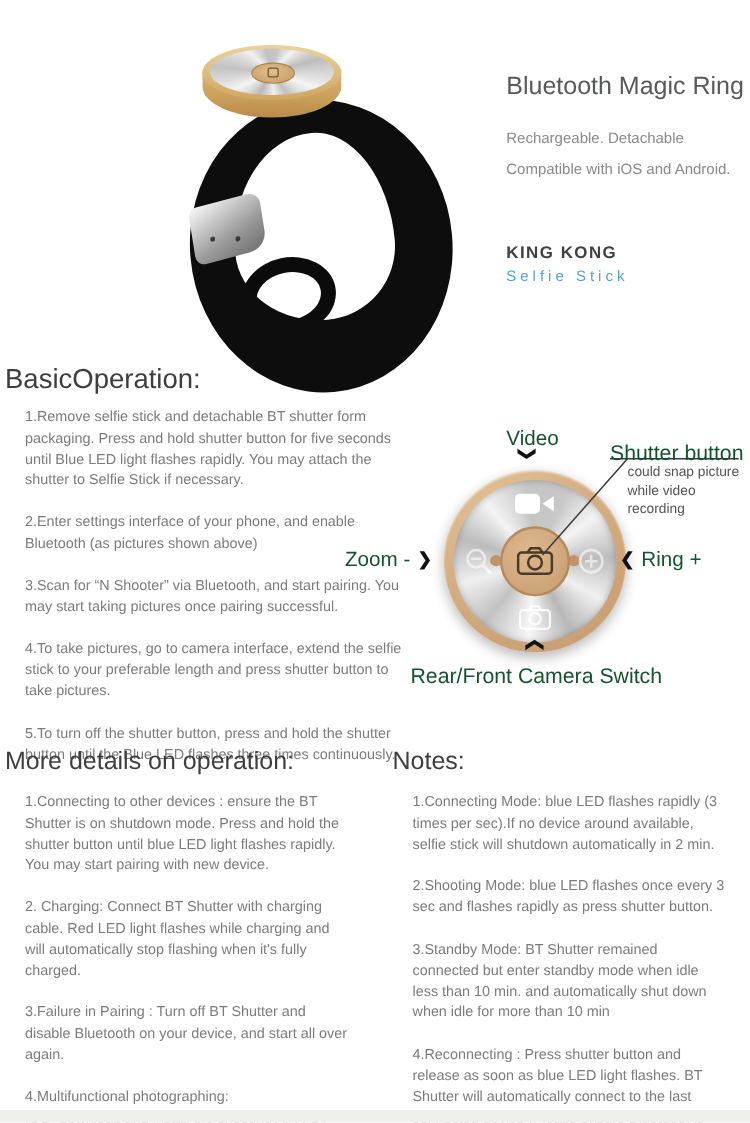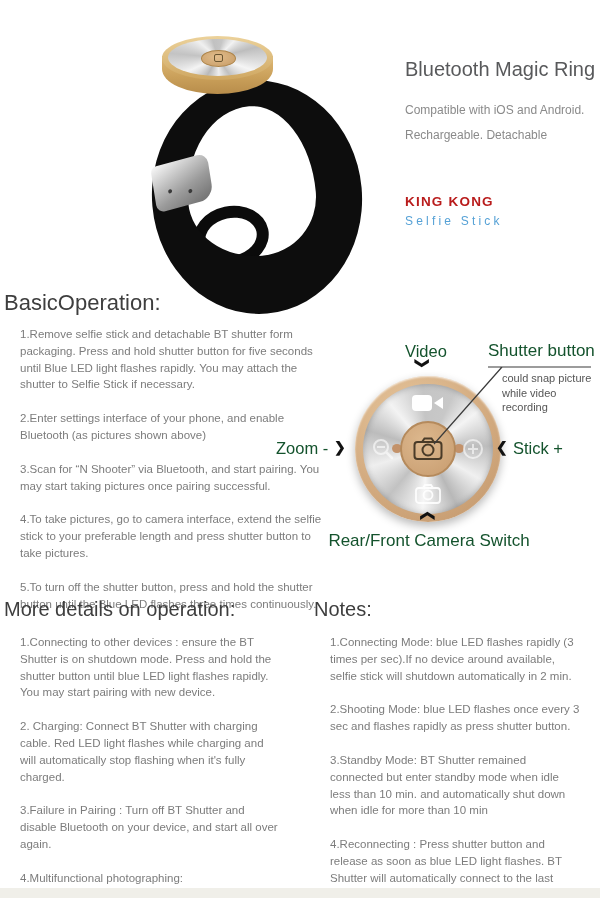--- a/index.html
+++ b/index.html
@@ -4,21 +4,21 @@
 <style>
   html,body{margin:0;padding:0;background:#fff;}
   .page{position:relative;width:600px;height:898px;background:#ffffff;overflow:hidden;
         font-family:"Liberation Sans",sans-serif;}
 
   
   .hero-info{position:absolute;left:405px;top:58px;width:195px;}
   .title{font-size:20px;font-weight:400;color:#58595b;white-space:nowrap;margin:0;}
   .subtitle{margin-top:17px;font-size:12px;line-height:25px;color:#8a8a8a;}
   .brand{margin-top:46px;}
-  .brand-name{font-size:13.5px;font-weight:700;color:#b91c1c;letter-spacing:1.2px;}
+  .brand-name{font-size:13.5px;font-weight:700;color:#404040;letter-spacing:1.2px;}
   .brand-sub{font-size:12px;color:#55a1d6;letter-spacing:3.2px;margin-top:5px;}
 
   
   .photo{position:absolute;left:95px;top:8px;width:255px;height:255px;}
   .strap{position:absolute;left:57px;top:72px;width:128px;height:150px;
          border-style:solid;border-color:#0d0d0d;border-width:26px 46px 58px 36px;
          border-radius:50%;transform:rotate(-5deg);z-index:1;}
   .loop{position:absolute;left:98px;top:198px;width:52px;height:38px;
         border:12px solid #0b0b0b;border-radius:50%;transform:rotate(-12deg);z-index:0;}
   .buckle{position:absolute;left:58px;top:152px;width:58px;height:46px;z-index:3;
@@ -43,21 +43,21 @@
   
   .basic{position:absolute;left:4px;top:290px;width:334px;}
   .basic h2{font-size:22px;margin:0 0 10px;color:#3e3e3e;font-weight:400;}
   .para{font-size:11.5px;line-height:16.8px;color:#7c7c7c;margin:0 16px 17px;white-space:pre-line;}
 
   
   .diagram{position:absolute;left:270px;top:340px;width:330px;height:232px;}
   .pointer-lines{position:absolute;left:0;top:0;}
   .lbl{position:absolute;color:#14532d;}
   .lbl-video{left:135px;top:2px;font-size:16.5px;}
-  .lbl-shutter{left:218px;top:1px;font-size:17px;}
+  .lbl-shutter{left:218px;top:13px;font-size:17px;}
   .lbl-note{left:232px;top:31px;width:100px;font-size:11px;line-height:14.5px;color:#555;}
   .lbl-zoomminus{left:6px;top:99px;font-size:16.5px;}
   .lbl-zoomplus{left:243px;top:99px;font-size:16.5px;}
   .lbl-switch{left:0;top:191px;width:318px;text-align:center;font-size:17px;}
   .chev{position:absolute;font-size:14px;font-weight:700;color:#111;}
   .chev-down{left:147px;top:15px;transform:rotate(90deg);}
   .chev-right{left:64px;top:99px;}
   .chev-left{left:226px;top:99px;}
   .chev-up{left:150px;top:168px;transform:rotate(-90deg);}
 
@@ -104,22 +104,22 @@
     <div class="head-side"></div>
     <div class="head-top">
       <div class="head-face"></div>
       <div class="head-center"></div>
     </div>
   </div>
 
   <div class="hero-info">
     <h1 class="title">Bluetooth Magic Ring</h1>
     <div class="subtitle">
+      <div>Rechargeable. Detachable</div>
       <div>Compatible with iOS and Android.</div>
-      <div>Rechargeable. Detachable</div>
     </div>
     <div class="brand">
       <div class="brand-name">KING KONG</div>
       <div class="brand-sub">Selfie Stick</div>
     </div>
   </div>
 
   <div class="basic">
     <h2>BasicOperation:</h2>
     <p class="para">1.Remove selfie stick and detachable BT shutter form packaging. Press and hold shutter button for five seconds until Blue LED light flashes rapidly. You may attach the shutter to Selfie Stick if necessary.</p>
@@ -176,21 +176,21 @@
       <path d="M218 27 H321 M232 27 L164 104" stroke="#3b3b3b" stroke-width="1.2" fill="none"></path>
     </svg>
 
     <div class="lbl lbl-video">Video</div>
     <div class="chev chev-down">❯</div>
     <div class="lbl lbl-shutter">Shutter button</div>
     <div class="lbl lbl-note">could snap picture while video recording</div>
     <div class="lbl lbl-zoomminus">Zoom -</div>
     <div class="chev chev-right">❯</div>
     <div class="chev chev-left">❮</div>
-    <div class="lbl lbl-zoomplus">Stick +</div>
+    <div class="lbl lbl-zoomplus">Ring +</div>
     <div class="chev chev-up">❯</div>
     <div class="lbl lbl-switch">Rear/Front Camera Switch</div>
   </div>
 
   <div class="bottom">
     <div class="col-left">
       <h2>More details on operation:</h2>
       <p class="para">1.Connecting to other devices : ensure the BT Shutter is on shutdown mode. Press and hold the shutter button until blue LED light flashes rapidly. You may start pairing with new device.</p>
       <p class="para">2. Charging: Connect BT Shutter with charging cable. Red LED light flashes while charging and will automatically stop flashing when it's fully charged.</p>
       <p class="para">3.Failure in Pairing : Turn off BT Shutter and disable Bluetooth on your device, and start all over again.</p>

